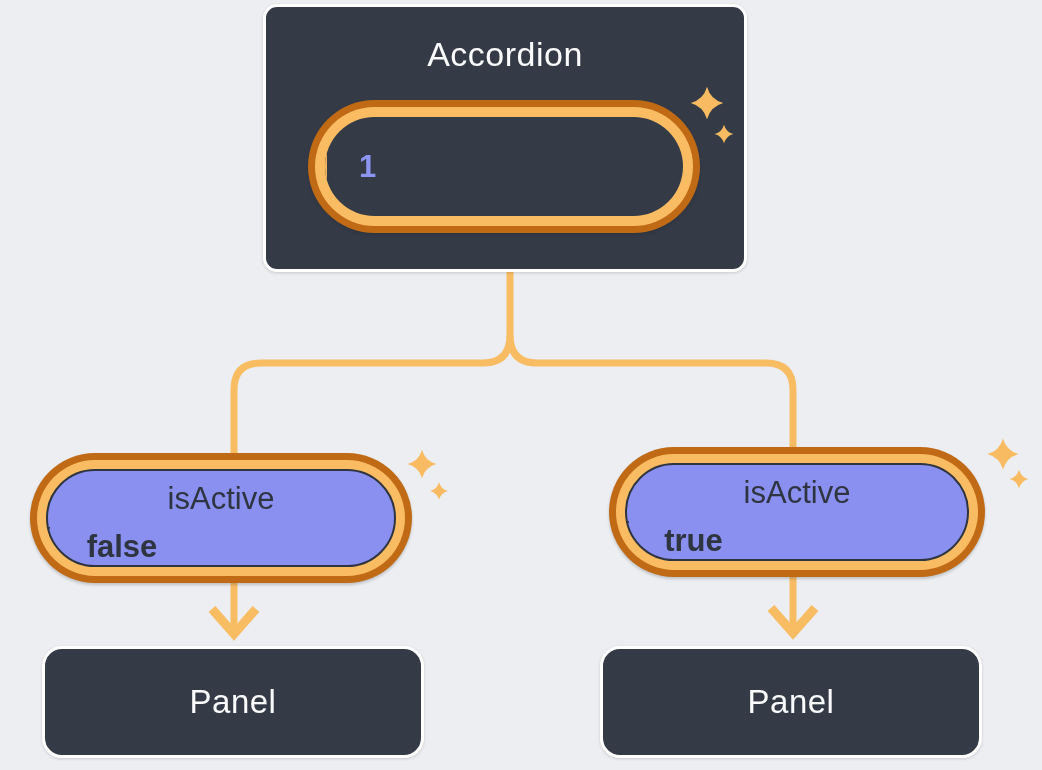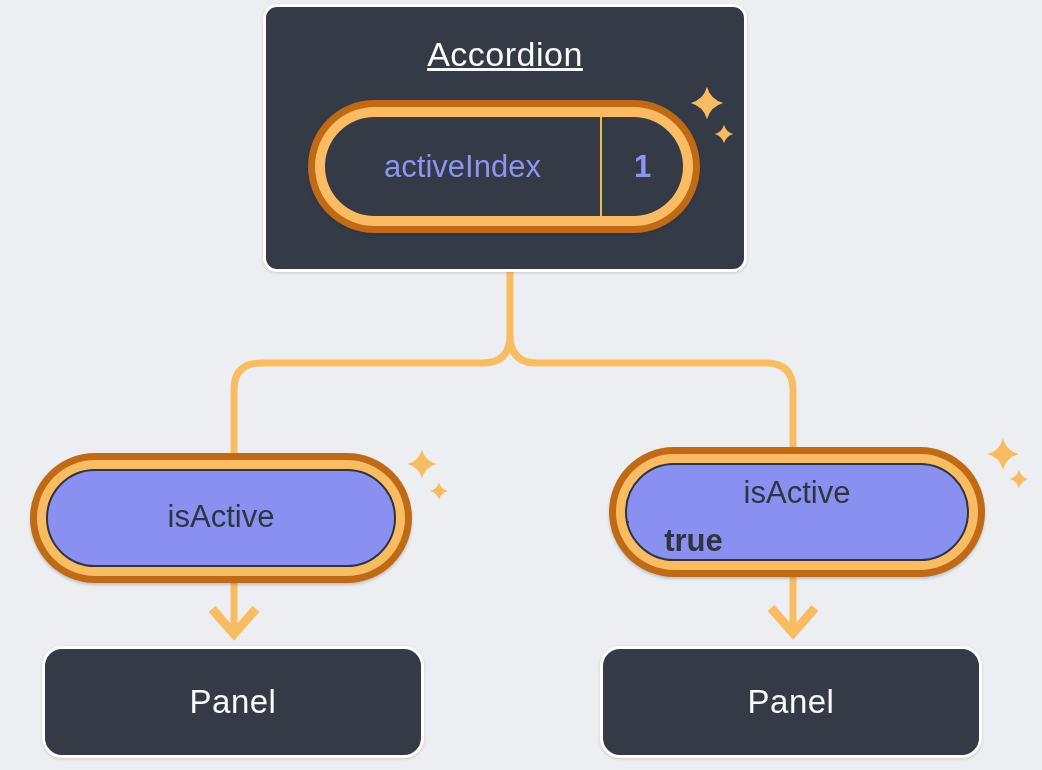--- a/index.html
+++ b/index.html
@@ -23,21 +23,21 @@
   .node-card{
     position:absolute; z-index:2;
     background:var(--card);
     border:3px solid var(--card-border);
     box-shadow:0 1px 3px rgba(35,39,47,.18);
   }
   .accordion-card{left:263px; top:4px; width:484px; height:268px; border-radius:14px;}
   .card-title{
     position:absolute; top:28px; left:0; width:100%;
     text-align:center; font-size:34px; font-weight:500;
-    color:var(--white-text); letter-spacing:.5px;text-decoration:underline;
+    color:var(--white-text); letter-spacing:.5px;
   }
   .panel-box{width:382px; height:112px; border-radius:20px; display:flex; align-items:center; justify-content:center;}
   .panel-left{left:42px; top:646px;}
   .panel-right{left:600px; top:646px;}
   .panel-label{font-size:33px; font-weight:500; color:var(--white-text); letter-spacing:.5px;}
 
   .pill-outer{
     position:absolute; z-index:3;
     background:var(--orange-deep); border-radius:999px; padding:7px;
     box-shadow:0 2px 3px rgba(35,39,47,.22);
@@ -83,32 +83,32 @@
     <path class="arrow-head" d="M771 608 L793 633 L815 608"></path>
   </svg>
 
   <div class="node-card accordion-card">
     <div class="card-title">Accordion</div>
   </div>
 
   <div class="pill-outer state-pill">
     <div class="pill-ring">
       <div class="pill-core dark">
-        <div class="pill-name txt-purple">activeIndex</div>
         <div class="pill-sep sep-orange"></div>
         <div class="pill-value txt-purple">1</div>
       </div>
     </div>
   </div>
 
   <div class="pill-outer prop-pill-left">
     <div class="pill-ring thin">
       <div class="pill-core purple">
         <div class="pill-name txt-dark">isActive</div>
         <div class="pill-sep sep-dark"></div>
+        <div class="pill-value txt-dark">false</div>
       </div>
     </div>
   </div>
 
   <div class="pill-outer prop-pill-right">
     <div class="pill-ring thin">
       <div class="pill-core purple">
         <div class="pill-name txt-dark">isActive</div>
         <div class="pill-sep sep-dark"></div>
         <div class="pill-value txt-dark">true</div>

